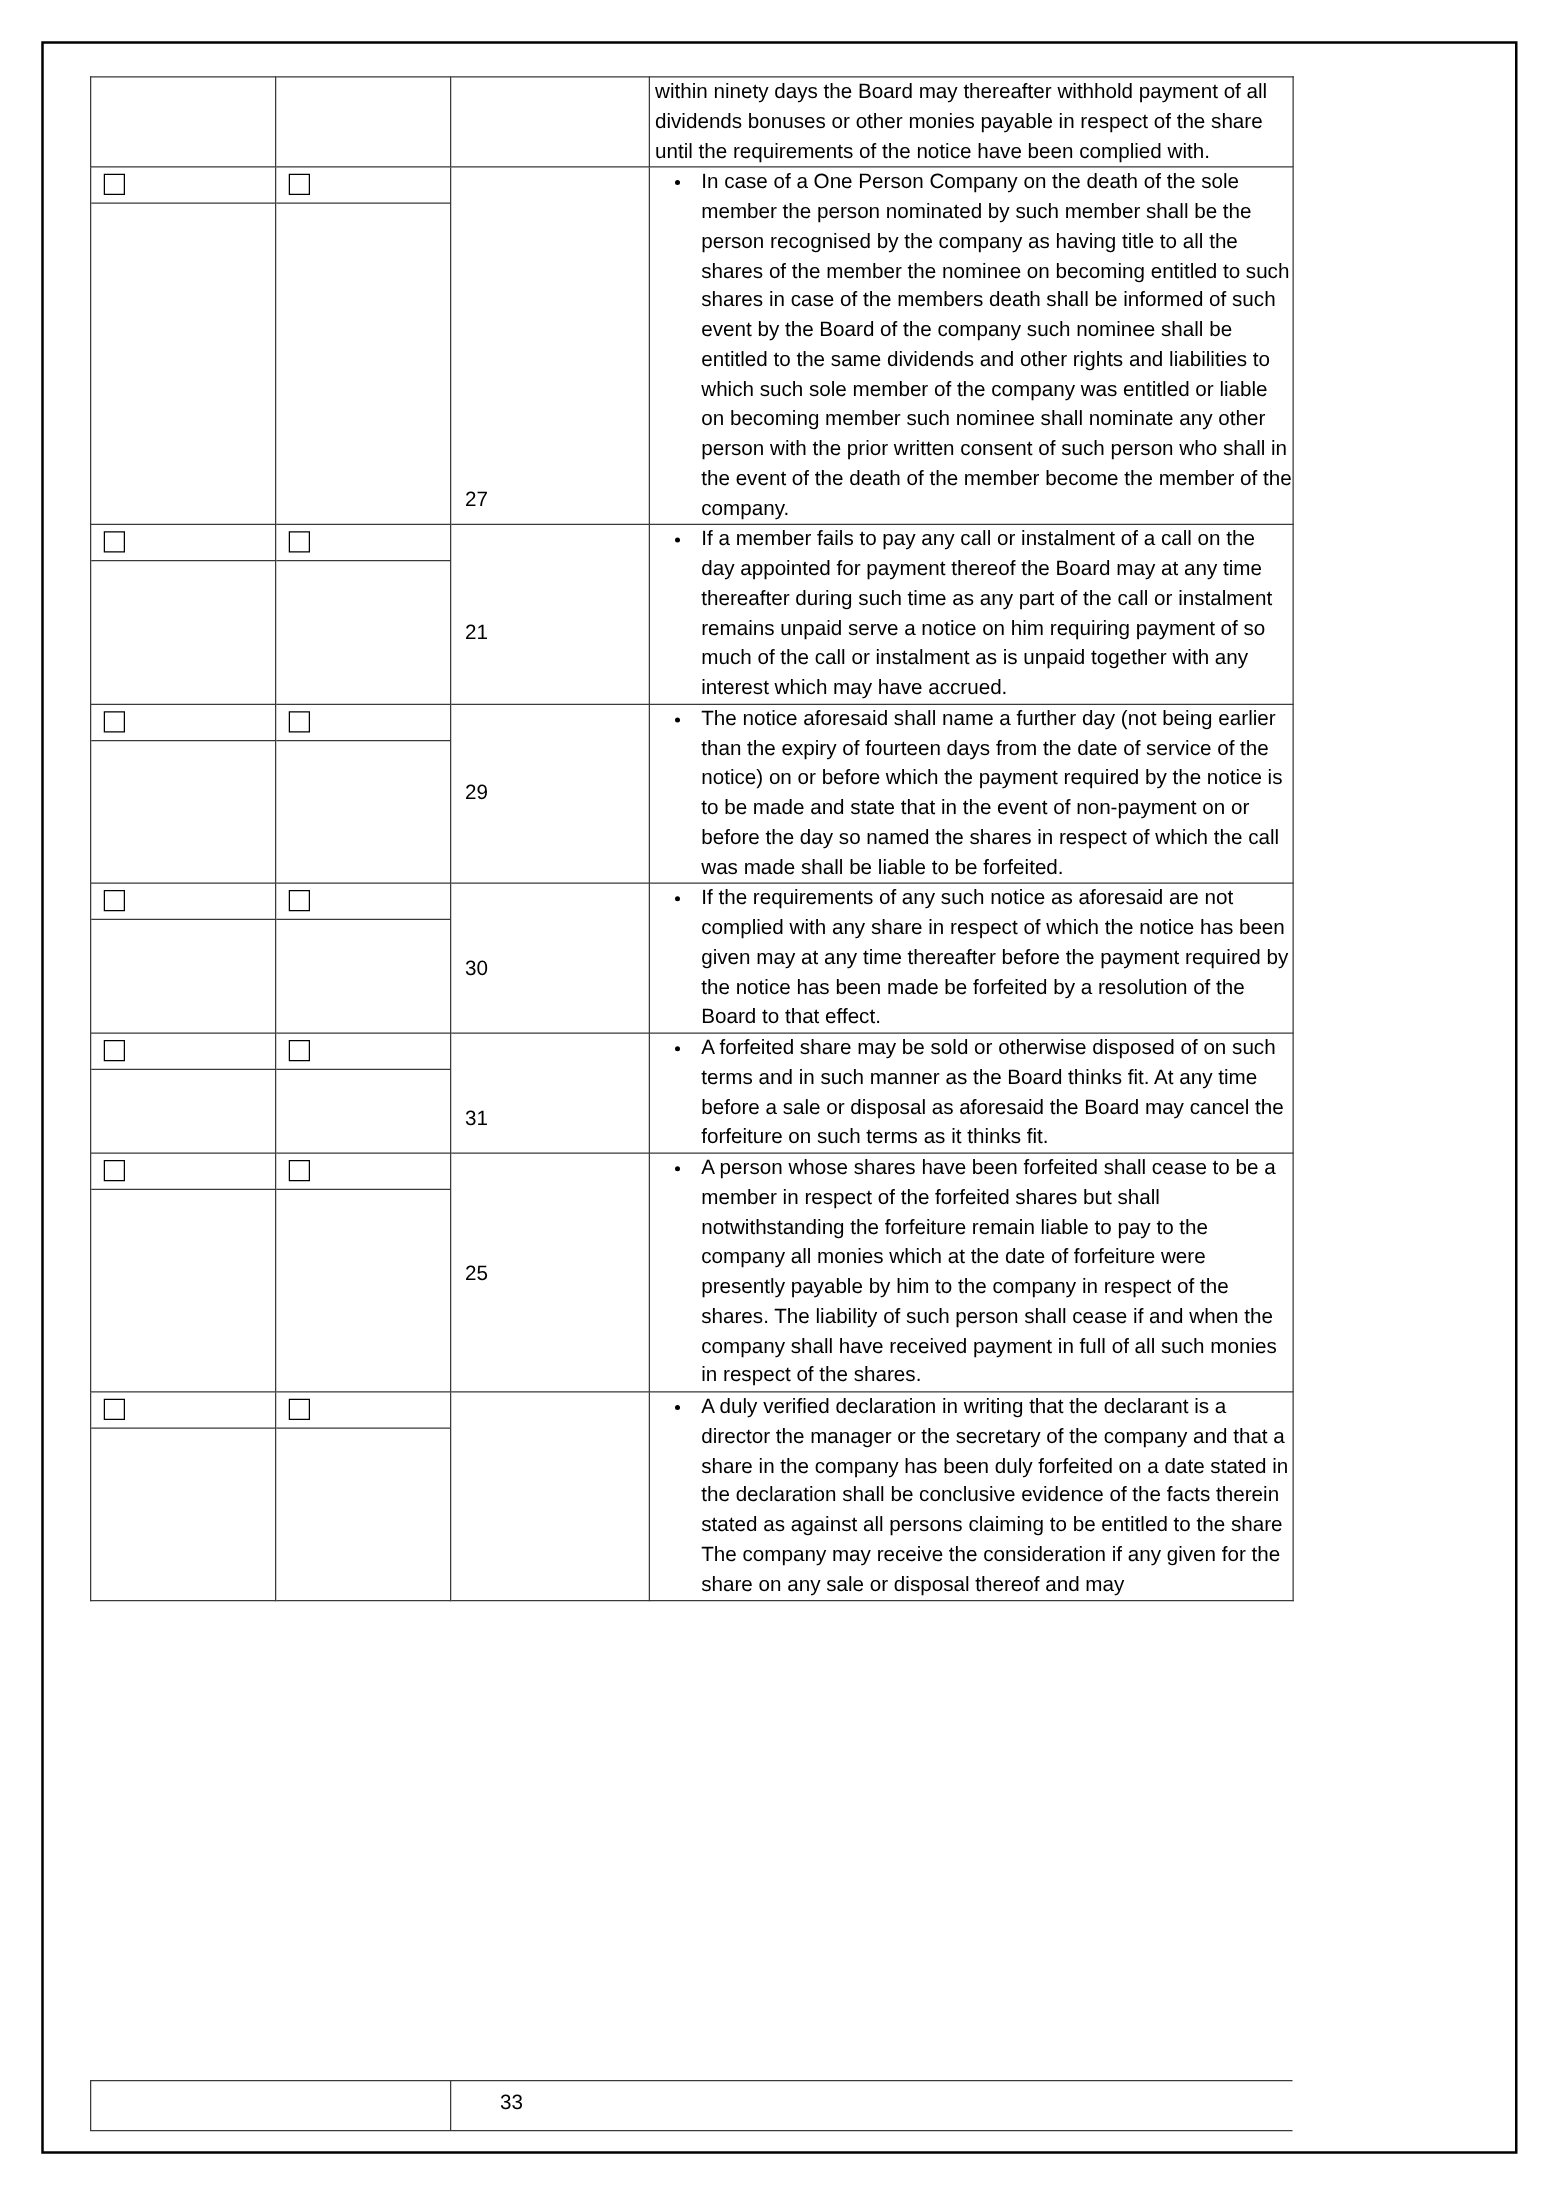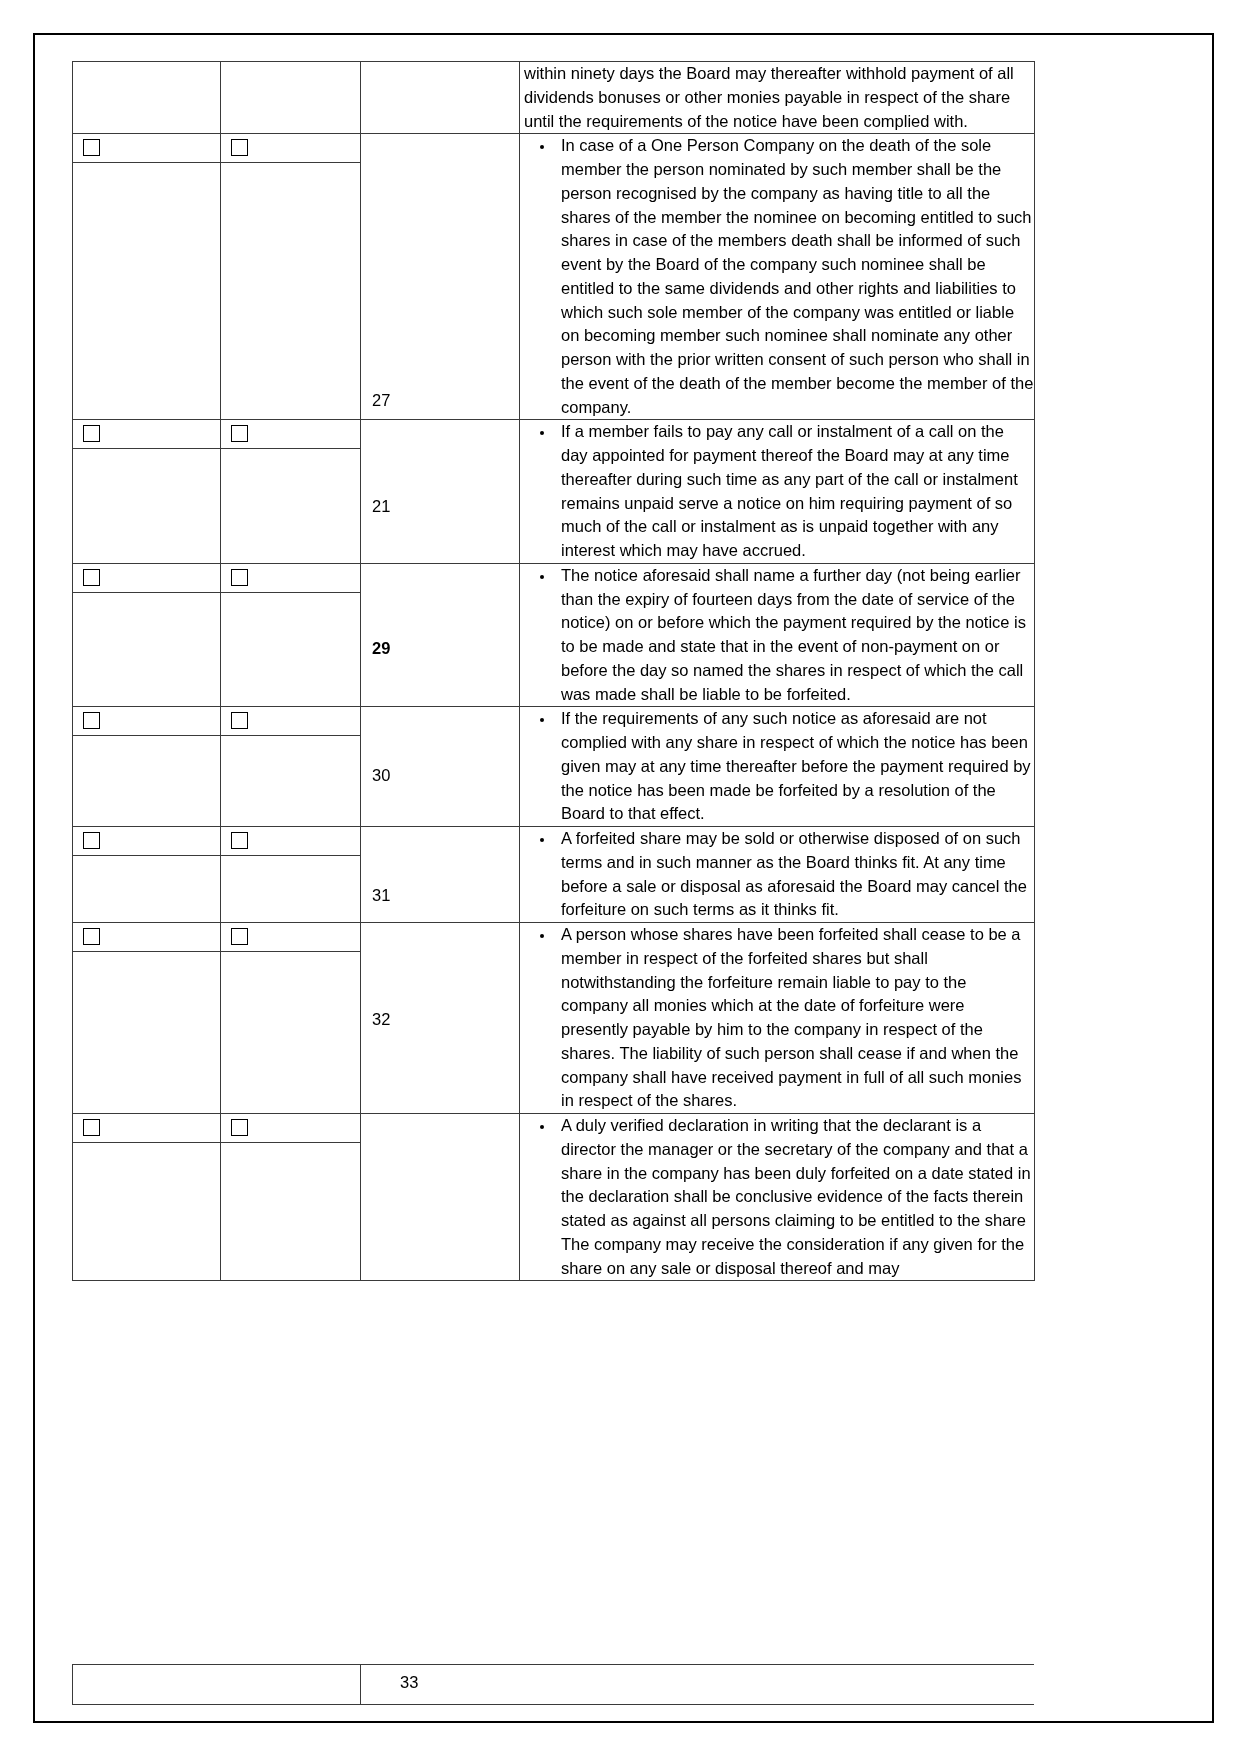--- a/index.html
+++ b/index.html
@@ -232,21 +232,21 @@
             <div class="chk-band">
               <span class="chk-box"></span>
             </div>
           </td>
           <td class="chkcell">
             <div class="chk-band">
               <span class="chk-box"></span>
             </div>
           </td>
           <td class="numcell">
-            <span class="num-label" style="top:76px;font-weight:bold;">29</span>
+            <span class="num-label" style="top:62px;">29</span>
           </td>
           <td class="txtcell">
             <ul class="clause">
               <li>The notice aforesaid shall name a further day (not being earlier than the expiry of fourteen days from the date of service of the notice) on or before which the payment required by the notice is to be made and state that in the event of non-payment on or before the day so named the shares in respect of which the call was made shall be liable to be forfeited.</li>
             </ul>
           </td>
         </tr>
 
         <tr>
           <td class="chkcell">
@@ -295,21 +295,21 @@
             <div class="chk-band">
               <span class="chk-box"></span>
             </div>
           </td>
           <td class="chkcell">
             <div class="chk-band">
               <span class="chk-box"></span>
             </div>
           </td>
           <td class="numcell">
-            <span class="num-label" style="top:88px;">32</span>
+            <span class="num-label" style="top:88px;">25</span>
           </td>
           <td class="txtcell">
             <ul class="clause">
               <li>A person whose shares have been forfeited shall cease to be a member in respect of the forfeited shares but shall notwithstanding the forfeiture remain liable to pay to the company all monies which at the date of forfeiture were presently payable by him to the company in respect of the shares. The liability of such person shall cease if and when the company shall have received payment in full of all such monies in respect of the shares.</li>
             </ul>
           </td>
         </tr>
 
         <tr>
           <td class="chkcell">

